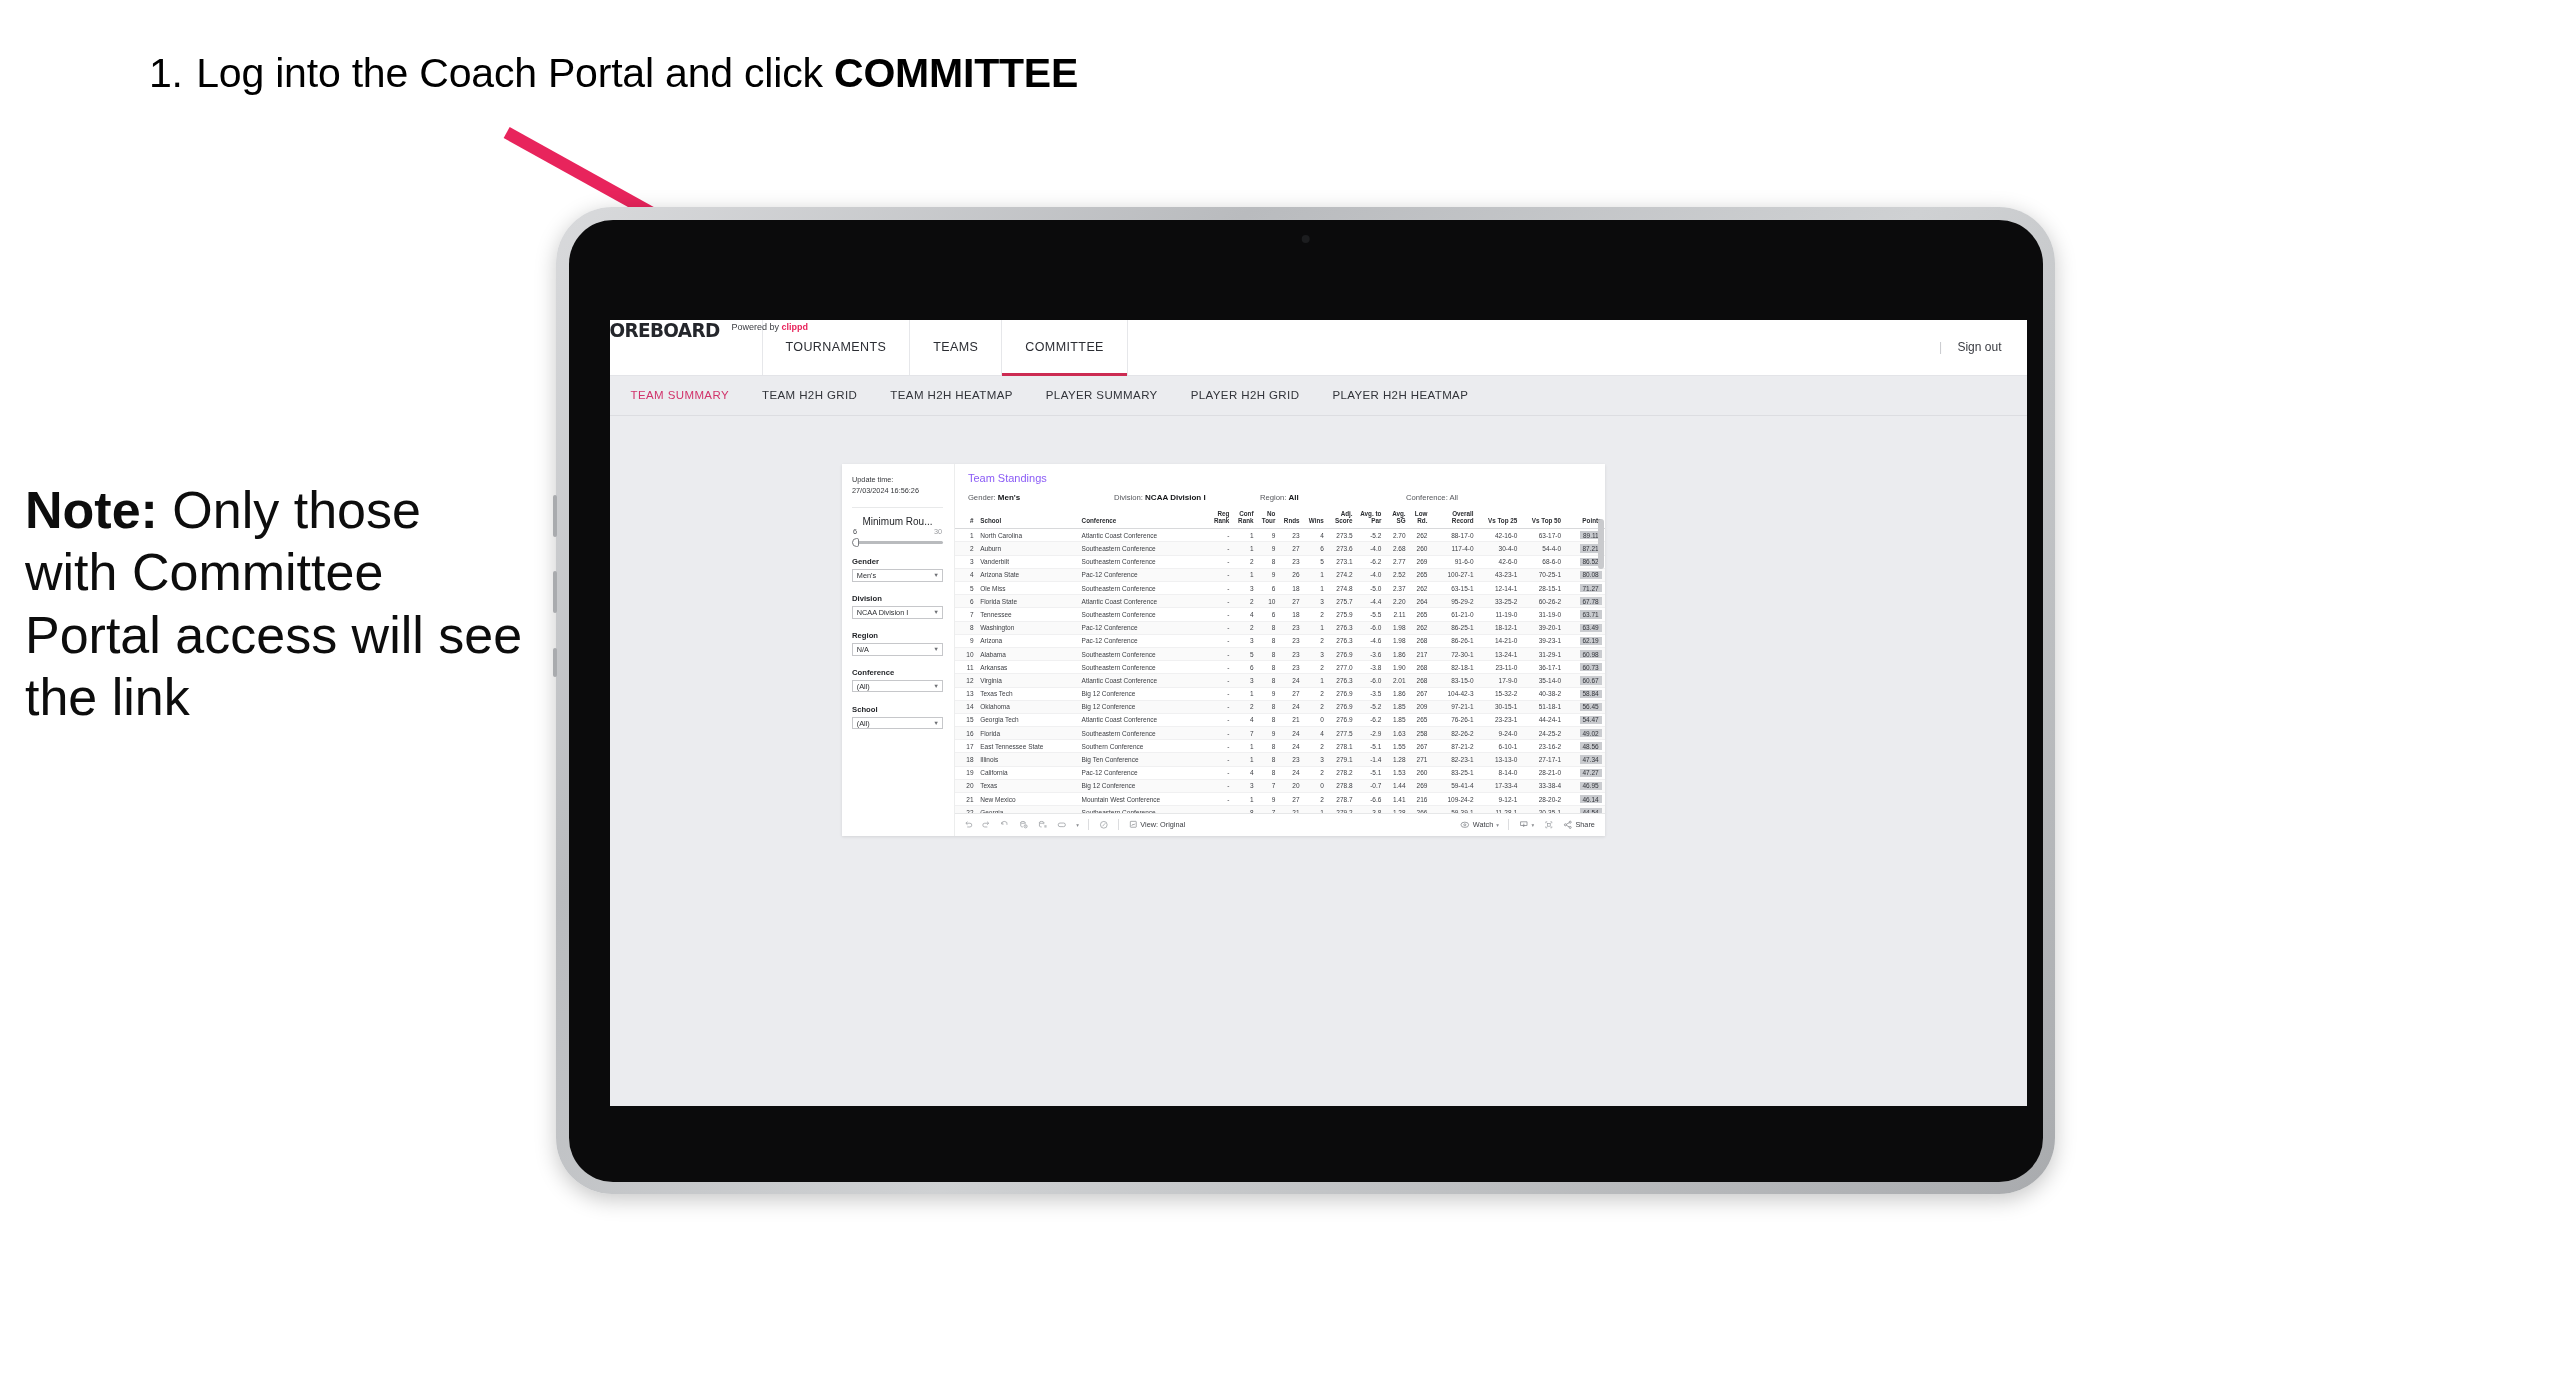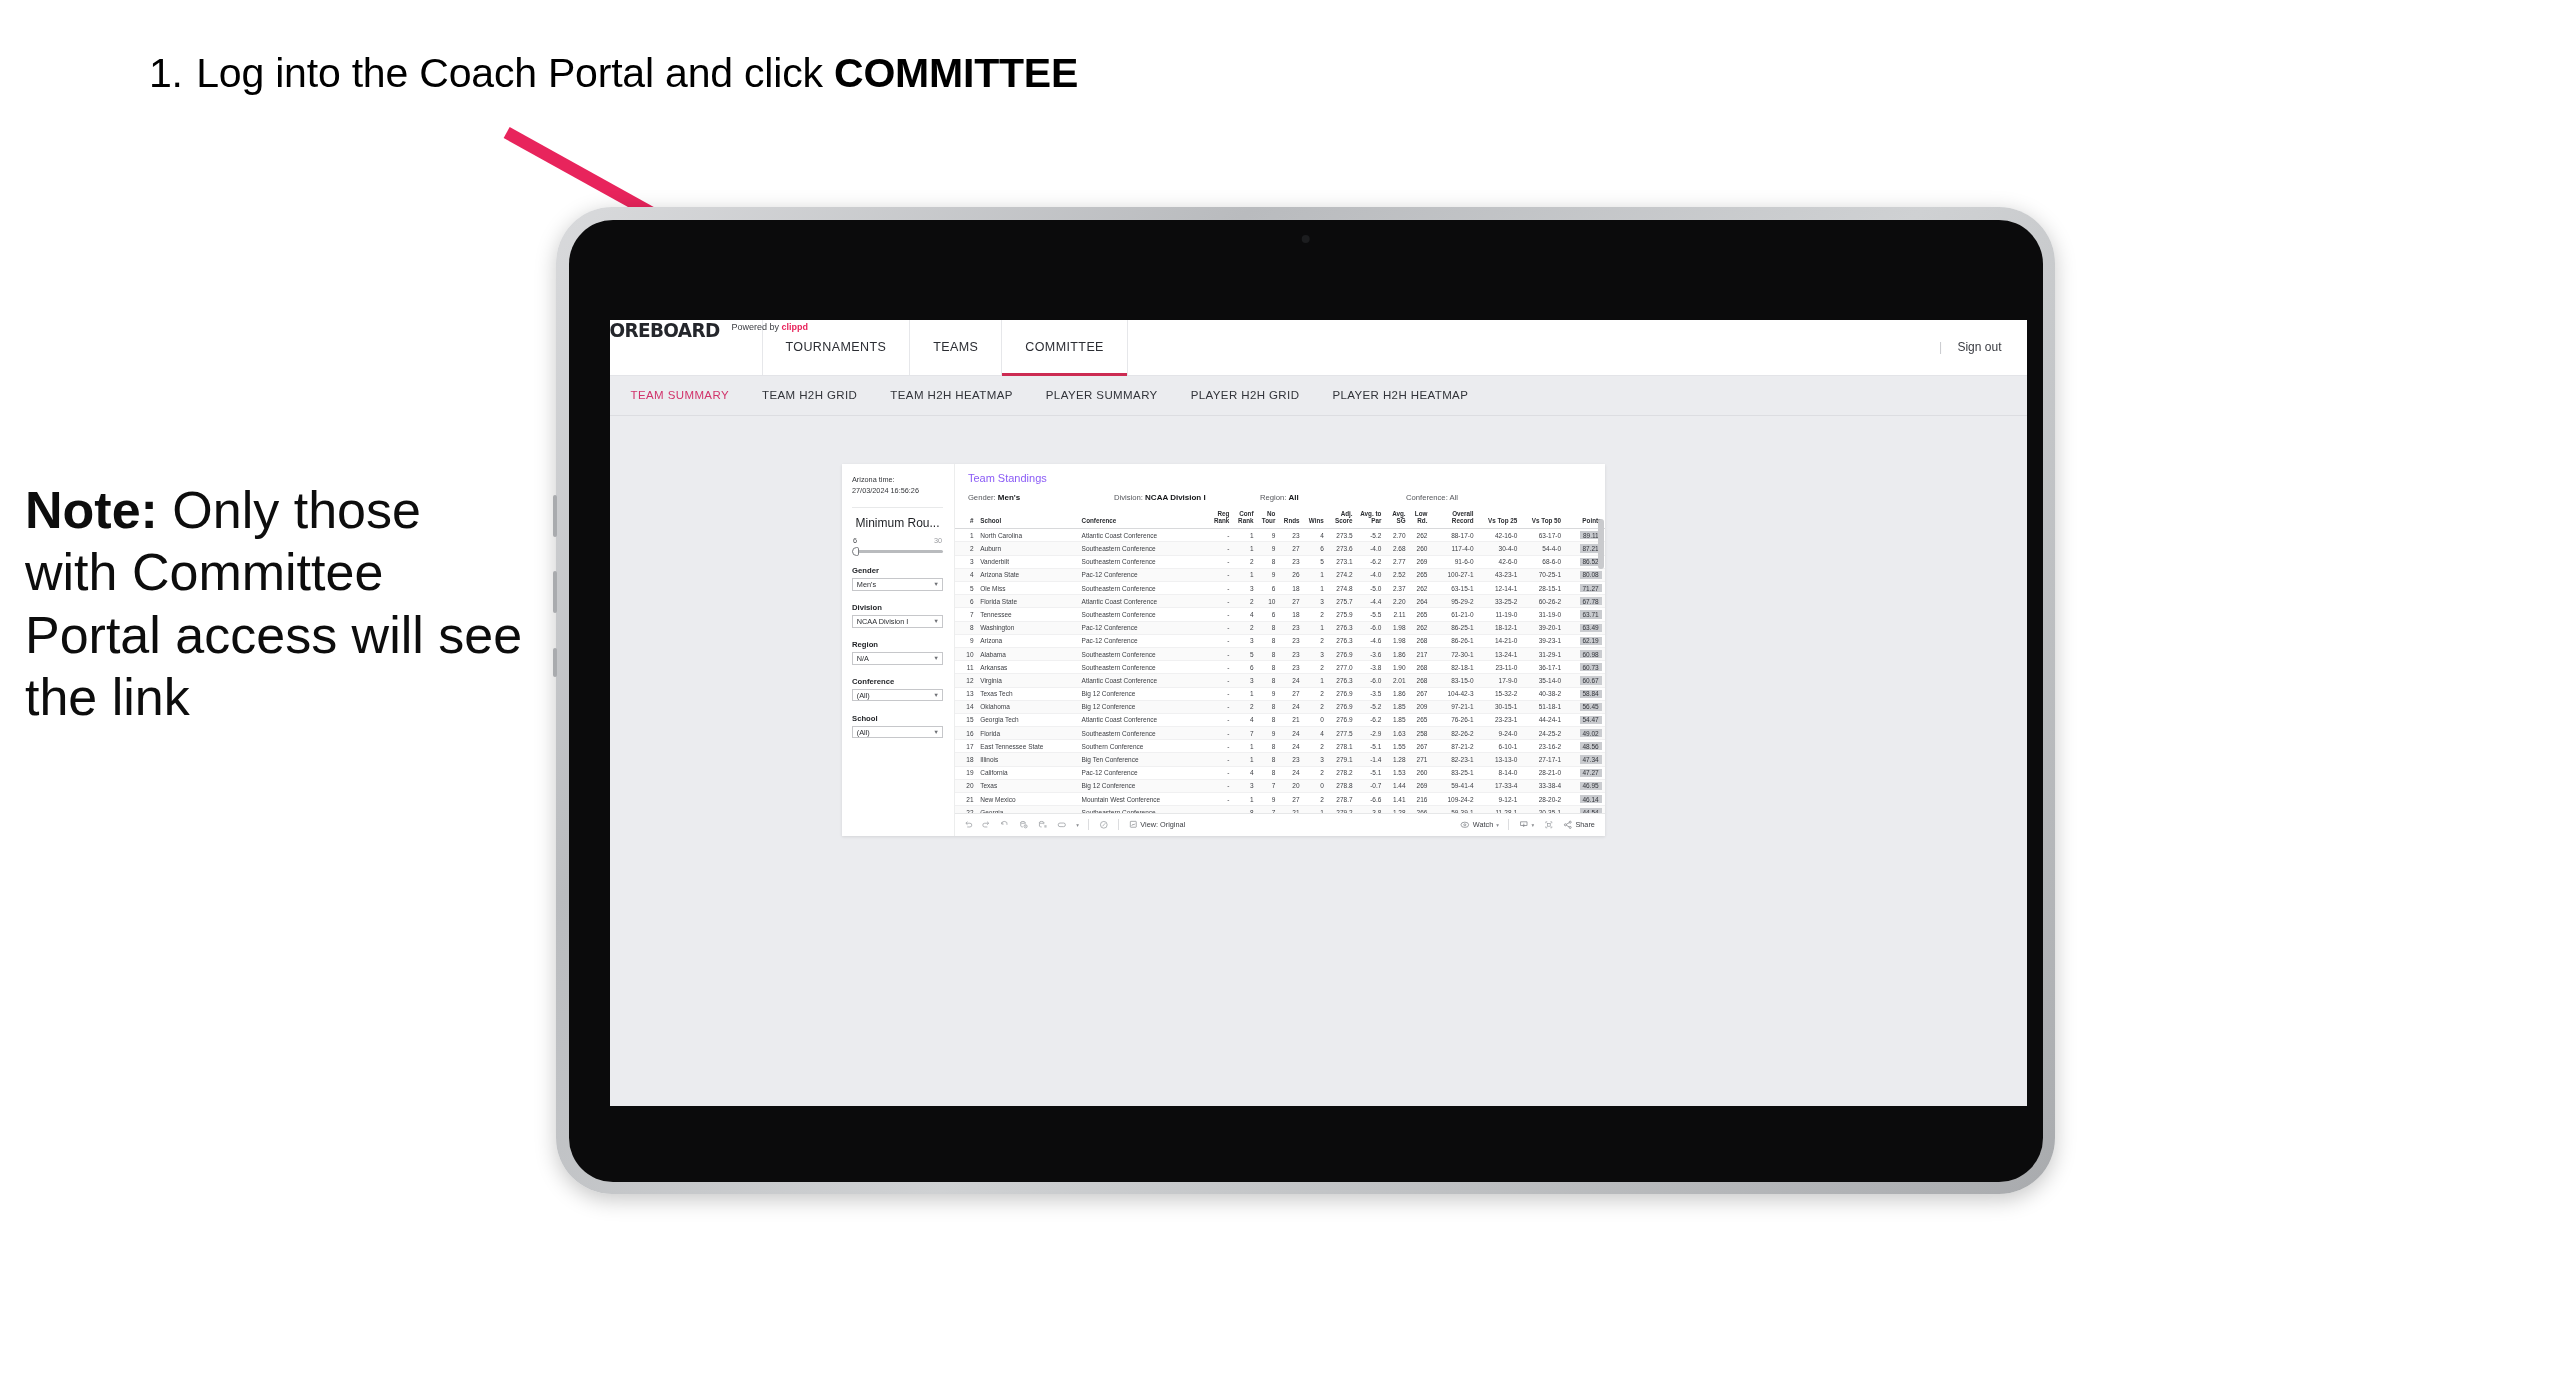--- a/index.html
+++ b/index.html
@@ -132,21 +132,21 @@
   .filters hr { border: none; border-top: 1px solid #e8e9ea; margin: 10.5px 0 8.6px; }
   .fgroup { margin-bottom: 12.5px; }
   .fgroup .flabel { font-weight: 700; font-size: 7.7px; margin-bottom: 2.9px; color: #1f2125; }
   .fsel {
     height: 12.5px; border: 1px solid #c6c7ca; background: #fff;
     display: flex; align-items: center; justify-content: space-between;
     padding: 0 2.9px 0 3.8px; font-size: 7.3px; color: #2b2d31;
   }
   .fsel .caret { font-size: 5.8px; color: #6e7075; }
   .slider-group { text-align: center; margin-bottom: 13.4px; }
-  .slider-title { font-size: 12px; color: #1f2125; margin-bottom: 6px; }
+  .slider-title { font-size: 10px; color: #1f2125; margin-bottom: 0; }
   .slider-vals { display: flex; justify-content: space-between; font-size: 7.3px; color: #4a4c50; padding: 0 1px; }
   .slider-vals .hi { color: #9a9ca0; }
   .slider-track {
     position: relative; height: 2.9px; background: #b9bbbe; border-radius: 1.9px; margin-top: 4.8px;
   }
   .slider-knob {
     position: absolute; left: 0; top: -3.4px; width: 6.7px; height: 9.6px;
     border: 1px solid #7a7c80; background: #fff; border-radius: 4.8px 1.9px 1.9px 4.8px;
   }
 
@@ -261,21 +261,21 @@
           <div class="subtab">PLAYER H2H GRID</div>
           <div class="subtab">PLAYER H2H HEATMAP</div>
         </div>
 
         <div class="viz-wrap">
           <div class="viz">
             <div class="viz-body">
 
               <div class="filters">
                 <div class="update-time">
-                  <div>Arizona time:</div>
+                  <div>Update time:</div>
                   <div>27/03/2024 16:56:26</div>
                 </div>
                 <hr>
 
                 <div class="slider-group">
                   <div class="slider-title">Minimum Rou...</div>
                   <div class="slider-vals">
                     <span>6</span>
                     <span class="hi">30</span>
                   </div>

